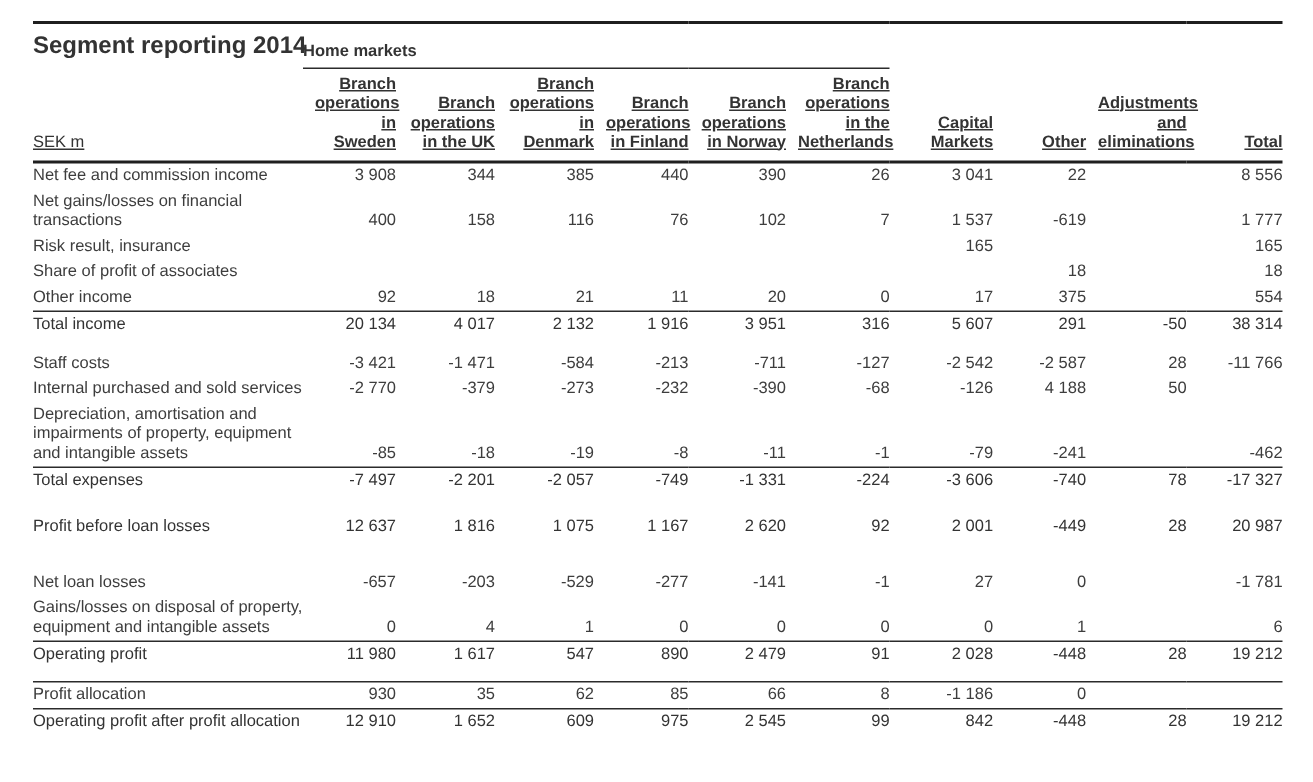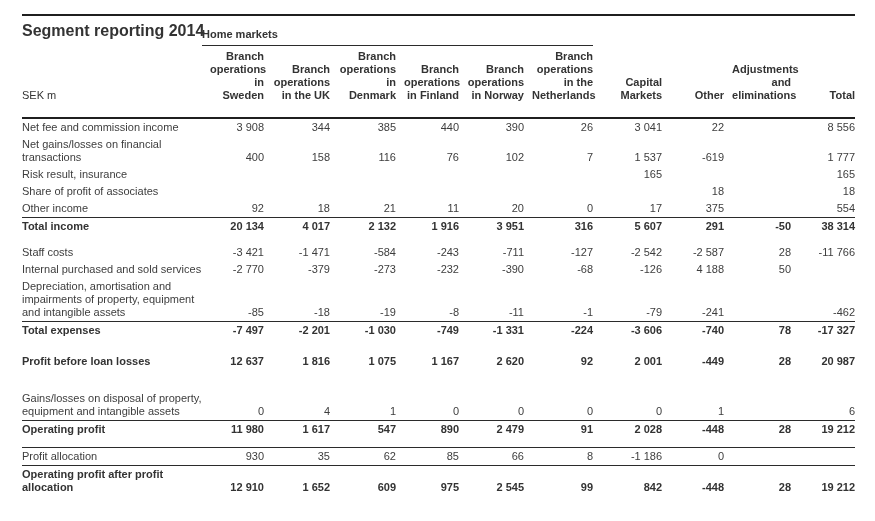--- a/index.html
+++ b/index.html
@@ -30,26 +30,27 @@
     text-align:left; font-weight:bold; font-size:16px;
     padding:8px 0 8px 0; vertical-align:bottom; white-space:nowrap;
   }
   .group-cell {
     text-align:left; font-weight:bold;
     border-bottom:1px solid #2b2b2b;
     padding:8px 0 4px 0; vertical-align:bottom;
   }
   .colhead-row th {
     font-weight:bold;
-    padding-top:4px; padding-bottom:15px;
+    padding-top:4px; padding-bottom:5px;
     border-bottom:2px solid #1f1f1f;
+    text-decoration:underline;
   }
   .colhead-row th.sekm { font-weight:normal; }
   tr.rule td { border-top:1px solid #2b2b2b; }
-  tr.bold td { font-weight:bold; color:#333; }
+  tr.bold td { font-weight:normal; color:#333; }
   tr.spacer td { padding:0; }
 </style>
 </head>
 <body>
 
 <div class="sheet">
   <table>
     <colgroup>
       <col style="width:180px">
       <col style="width:62px">
@@ -179,21 +180,21 @@
           <td class="num">38 314</td>
         </tr>
         <tr class="spacer">
           <td colspan="11" style="height: 9px;"></td>
         </tr>
         <tr class="">
           <td class="label">Staff costs</td>
           <td class="num">-3 421</td>
           <td class="num">-1 471</td>
           <td class="num">-584</td>
-          <td class="num">-243</td>
+          <td class="num">-213</td>
           <td class="num">-711</td>
           <td class="num">-127</td>
           <td class="num">-2 542</td>
           <td class="num">-2 587</td>
           <td class="num">28</td>
           <td class="num">-11 766</td>
         </tr>
         <tr class="">
           <td class="label">Internal purchased and sold services</td>
           <td class="num">-2 770</td>
@@ -219,21 +220,21 @@
           <td class="num">-1</td>
           <td class="num">-79</td>
           <td class="num">-241</td>
           <td class="num"></td>
           <td class="num">-462</td>
         </tr>
         <tr class="bold rule">
           <td class="label">Total expenses</td>
           <td class="num">-7 497</td>
           <td class="num">-2 201</td>
-          <td class="num">-1 030</td>
+          <td class="num">-2 057</td>
           <td class="num">-749</td>
           <td class="num">-1 331</td>
           <td class="num">-224</td>
           <td class="num">-3 606</td>
           <td class="num">-740</td>
           <td class="num">78</td>
           <td class="num">-17 327</td>
         </tr>
         <tr class="spacer">
           <td colspan="11" style="height: 14px;"></td>
@@ -248,20 +249,33 @@
           <td class="num">92</td>
           <td class="num">2 001</td>
           <td class="num">-449</td>
           <td class="num">28</td>
           <td class="num">20 987</td>
         </tr>
         <tr class="spacer">
           <td colspan="11" style="height: 20px;"></td>
         </tr>
         <tr class="">
+          <td class="label">Net loan losses</td>
+          <td class="num">-657</td>
+          <td class="num">-203</td>
+          <td class="num">-529</td>
+          <td class="num">-277</td>
+          <td class="num">-141</td>
+          <td class="num">-1</td>
+          <td class="num">27</td>
+          <td class="num">0</td>
+          <td class="num"></td>
+          <td class="num">-1 781</td>
+        </tr>
+        <tr class="">
           <td class="label">Gains/losses on disposal of property,
 equipment and intangible assets</td>
           <td class="num">0</td>
           <td class="num">4</td>
           <td class="num">1</td>
           <td class="num">0</td>
           <td class="num">0</td>
           <td class="num">0</td>
           <td class="num">0</td>
           <td class="num">1</td>

